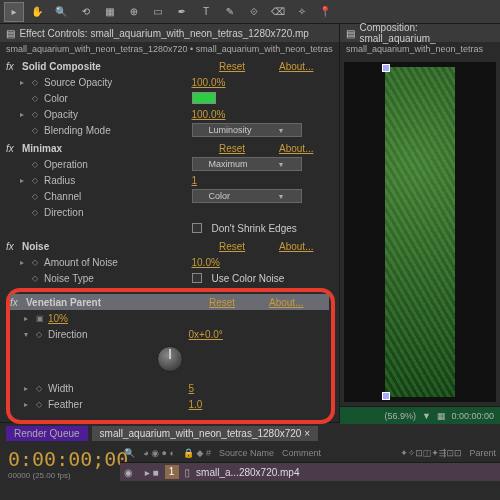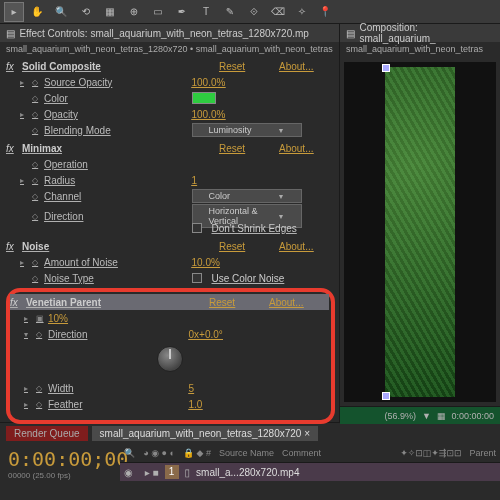--- a/index.html
+++ b/index.html
@@ -7,21 +7,21 @@
   .toolbar { height: 24px; background: #3a3a3a; display: flex; align-items: center; padding: 0 4px; gap: 4px; border-bottom: 1px solid #1a1a1a; }
   .toolbar .tool { width: 20px; height: 20px; display: flex; align-items: center; justify-content: center; color: #bbb; }
   .toolbar .tool.sel { background: #555; border: 1px solid #777; }
   .main { display: flex; height: 398px; }
   .left { width: 340px; background: #2a2a2a; border-right: 1px solid #1a1a1a; }
   .right { flex: 1; background: #2a2a2a; }
   .panel-tab { height: 18px; background: #3a3a3a; display: flex; align-items: center; padding: 0 6px; font-size: 10px; color: #ccc; }
   .panel-tab .close { margin-right: 4px; }
   .path { height: 16px; padding: 2px 6px; font-size: 9px; color: #aaa; white-space: nowrap; overflow: hidden; }
   .effects { padding: 0 0 0 6px; }
-  .fx { margin-bottom: 2px; text-decoration: underline; }
+  .fx { margin-bottom: 2px; }
   .fx-head { display: grid; grid-template-columns: 16px 1fr 60px 60px; height: 16px; align-items: center; }
   .fx-head .toggle { width: 12px; color: #ccc; font-style: italic; }
   .fx-head .name { font-weight: bold; color: #ccc; }
   .fx-head .reset, .fx-head .about { color: #c89b3b; text-decoration: underline; }
   .prop { display: grid; grid-template-columns: 12px 12px 1fr 1fr; height: 16px; align-items: center; padding-left: 14px; }
   .prop .tri { color: #888; font-size: 8px; }
   .prop .stop { color: #888; font-size: 8px; }
   .prop .name { color: #bbb; }
   .prop .val { color: #c89b3b; text-decoration: underline; }
   .dropdown { background: #4a4a4a; border: 1px solid #666; padding: 1px 16px; color: #ccc; font-size: 9px; display: inline-flex; align-items: center; justify-content: space-between; width: 110px; }
@@ -34,21 +34,21 @@
   .dial { width: 26px; height: 26px; border-radius: 50%; background: radial-gradient(circle at 40% 35%, #888, #444 70%); border: 1px solid #222; margin: 4px auto; position: relative; }
   .dial::after { content: ''; position: absolute; left: 49%; top: 2px; width: 2px; height: 10px; background: #ccc; }
   .preview { height: 340px; margin: 4px; background: #111; display: flex; align-items: center; justify-content: center; position: relative; }
   .preview-img { width: 70px; height: 330px; background: repeating-linear-gradient(60deg, #1a3a1a 0 3px, #0a1a0a 3px 6px), radial-gradient(circle at 40% 30%, #3a6a2a, #0a2a0a); background-blend-mode: screen; position: relative; }
   .preview-img::before, .preview-img::after { content: ''; position: absolute; width: 6px; height: 6px; background: #aaf; border: 1px solid #fff; }
   .preview-img::before { top: -3px; left: -3px; }
   .preview-img::after { bottom: -3px; left: -3px; }
   .status { height: 18px; background: #14532d; display: flex; align-items: center; justify-content: flex-end; padding: 0 6px; gap: 6px; font-size: 9px; border-top: 1px solid #1a1a1a; }
   .bottom { height: 78px; background: #2a2a2a; border-top: 1px solid #1a1a1a; }
   .btabs { height: 20px; display: flex; align-items: center; padding: 0 6px; gap: 4px; font-size: 10px; }
-  .btab { background: #7f1d1d; padding: 2px 8px; color: #aaa; }
+  .btab { background: #4c1d95; padding: 2px 8px; color: #aaa; }
   .btab.active { background: #4a4a4a; color: #ddd; }
   .timeline { display: flex; height: 58px; }
   .time-left { width: 120px; padding: 4px 8px; }
   .timecode { color: #c89b3b; font-size: 20px; font-family: monospace; }
   .fps { color: #888; font-size: 8px; }
   .time-mid { flex: 1; }
   .th { display: flex; height: 20px; align-items: center; gap: 8px; padding: 0 4px; font-size: 9px; color: #888; border-bottom: 1px solid #1a1a1a; }
   .track { display: flex; height: 18px; align-items: center; gap: 6px; background: #4a3a4a; padding: 0 4px; }
   .track .num { width: 14px; height: 14px; background: #8a6a4a; color: #fff; text-align: center; line-height: 14px; }
   .track .name { color: #ddd; }
@@ -127,44 +127,44 @@
         <div class="fx-head">
           <span class="toggle">fx</span>
           <span class="name">Minimax</span>
           <span class="reset">Reset</span>
           <span class="about">About...</span>
         </div>
         <div class="prop">
             <span></span>
             <span class="stop">◇</span>
             <span class="name">Operation</span>
+            <span><span class="dropdown">
+                <span>Maximum</span>
+                <span class="chev">▼</span>
+              </span></span>
           </div>
         <div class="prop">
             <span class="tri">▸</span>
             <span class="stop">◇</span>
             <span class="name">Radius</span>
             <span class="val">1</span>
           </div>
         <div class="prop">
             <span></span>
             <span class="stop">◇</span>
             <span class="name">Channel</span>
             <span><span class="dropdown">
                 <span>Color</span>
                 <span class="chev">▼</span>
               </span></span>
           </div>
         <div class="prop">
             <span></span>
             <span class="stop">◇</span>
             <span class="name">Direction</span>
-            <span><span class="dropdown">
-                <span>Horizontal &amp; Vertical</span>
-                <span class="chev">▼</span>
-              </span></span>
           </div>
         <div class="prop">
             <span></span>
             <span></span>
             <span></span>
             <span class="checkbox">
               <span class="box"></span>
               <span>Don't Shrink Edges</span>
             </span>
           </div>

